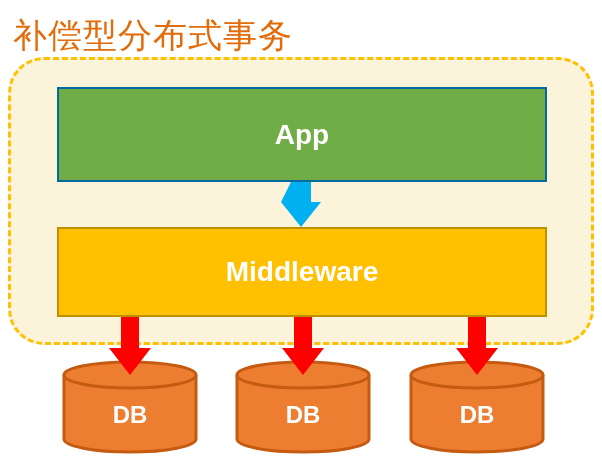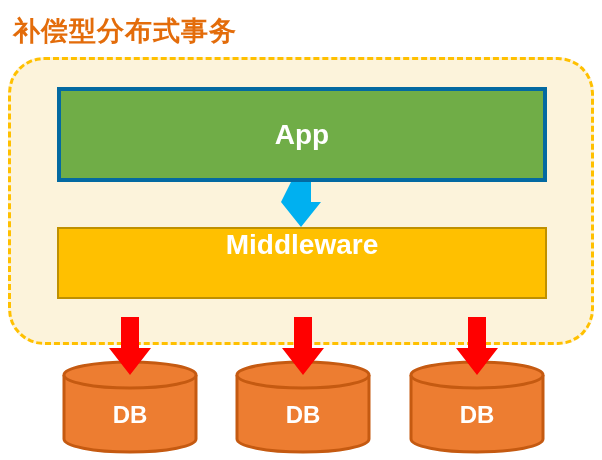--- a/index.html
+++ b/index.html
@@ -10,22 +10,22 @@
     width: 602px;
     height: 460px;
     background: #ffffff;
     overflow: hidden;
   }
 
   .diagram-title {
     position: absolute;
     left: 13px;
     top: 13px;
-    font-size: 27px;
-    font-weight: bold;
+    font-size: 34px;
+    font-weight: normal;
     color: #E36C0A;
     letter-spacing: 1px;
     white-space: nowrap;
   }
 
   .dashed-container {
     position: absolute;
     left: 8px;
     top: 57px;
     width: 586px;
@@ -35,35 +35,36 @@
     border-radius: 36px;
   }
 
   .app-box {
     position: absolute;
     left: 57px;
     top: 87px;
     width: 490px;
     height: 95px;
     background: #70AD47;
-    border: 4px solid #0369a1;
+    border: 2px solid #0369a1;
     display: flex;
     align-items: center;
     justify-content: center;
   }
 
   .middleware-box {
     position: absolute;
     left: 57px;
     top: 227px;
     width: 490px;
-    height: 72px;
+    height: 90px;
     background: #FFC000;
     border: 2px solid #BF9000;
     display: flex;
+    align-items: center;
     justify-content: center;
   }
 
   .box-label {
     color: #ffffff;
     font-weight: bold;
     font-size: 28px;
   }
 
   .arrow { position: absolute; display: block; }

